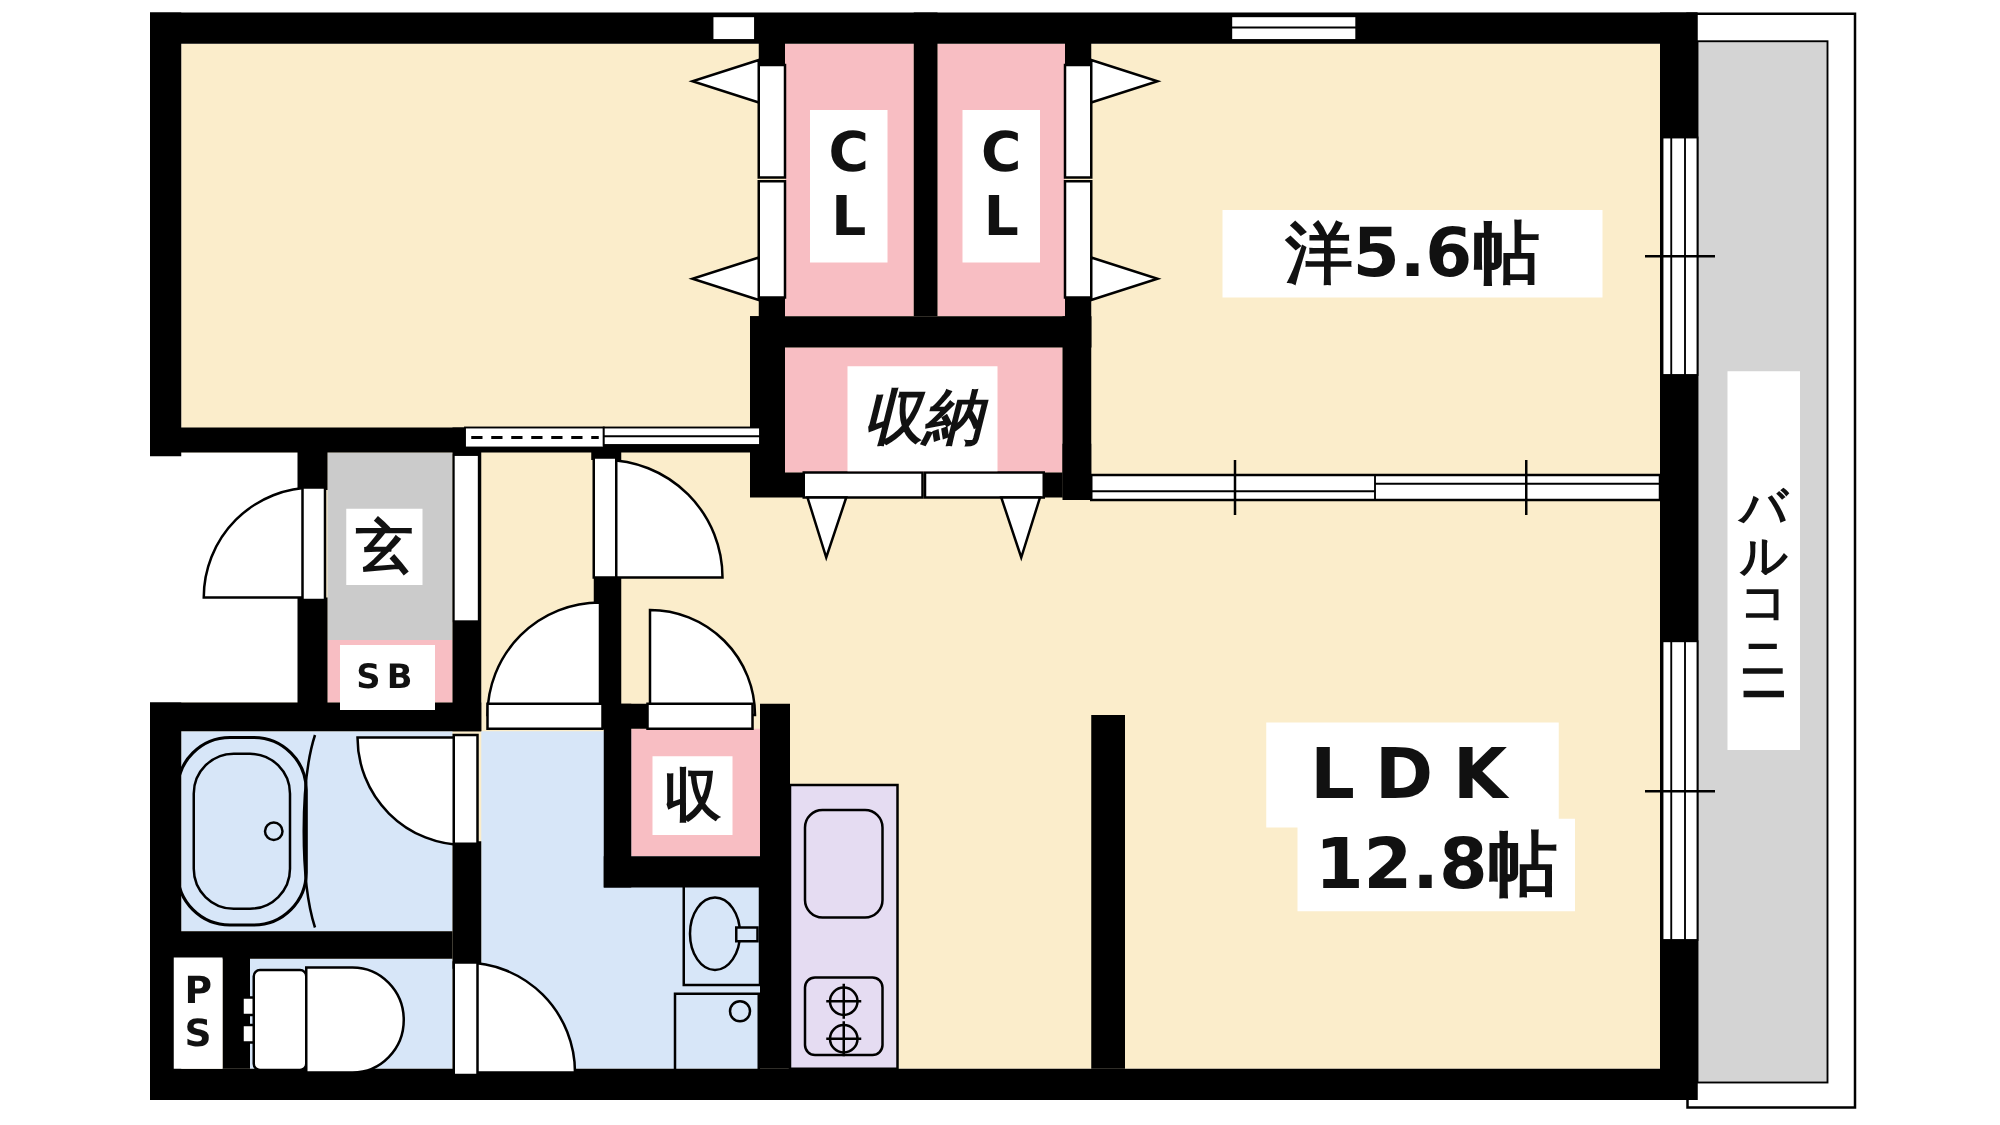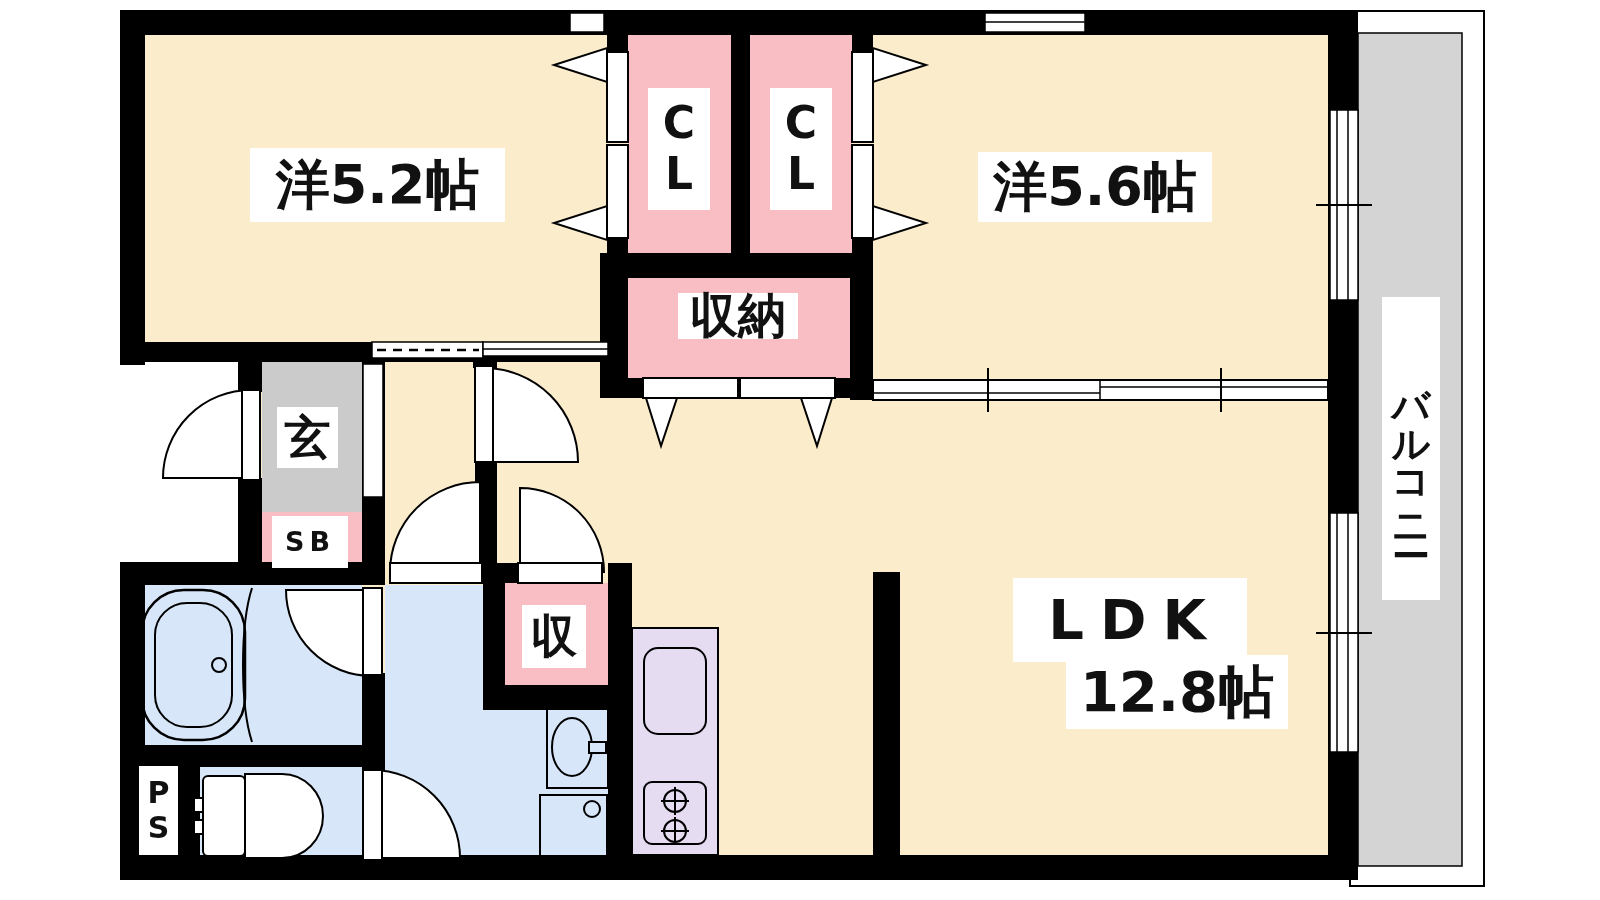--- a/index.html
+++ b/index.html
@@ -172,28 +172,27 @@
     <rect x="547" y="708" width="61" height="80" stroke-width="2"></rect>
     <ellipse cx="572" cy="747" rx="20" ry="29" stroke-width="2"></ellipse>
     <rect x="589" y="742" width="17" height="11" fill="var(--water-blue)" stroke-width="2"></rect>
   </g>
   <g stroke="#000" fill="none">
     <rect x="540" y="795" width="67" height="68" stroke-width="2"></rect>
     <circle cx="592" cy="809" r="8" stroke-width="2"></circle>
   </g>
 </svg>
 
-  <div class="lbl" style="left:250px;top:148px;width:255px;height:74px;font-size:54px;">洋5.2帖</div>
-  <div class="lbl" style="left:978px;top:152px;width:234px;height:70px;font-size:54px;">洋5.6帖</div>
+  <div class="lbl" style="left:978px;top:168px;width:304px;height:70px;font-size:54px;">洋5.6帖</div>
   <div class="lbl" style="left:1013px;top:578px;width:224px;height:84px;font-size:56px;letter-spacing:16px;padding-left:10px;">LDK</div>
-  <div class="lbl" style="left:1038px;top:655px;width:222px;height:74px;font-size:56px;margin-left:28px;">12.8帖</div>
+  <div class="lbl" style="left:1038px;top:655px;width:222px;height:74px;font-size:56px;">12.8帖</div>
   <div class="lbl" style="left:648px;top:88px;width:62px;height:122px;font-size:44px;">C
 L</div>
   <div class="lbl" style="left:770px;top:88px;width:62px;height:122px;font-size:44px;">C
 L</div>
-  <div class="lbl" style="left:678px;top:293px;width:120px;height:46px;font-size:48px;">収納</div>
+  <div class="lbl" style="left:678px;top:293px;width:120px;height:84px;font-size:48px;font-style:italic;">収納</div>
   <div class="lbl" style="left:522px;top:605px;width:64px;height:63px;font-size:46px;">収</div>
   <div class="lbl" style="left:277px;top:407px;width:61px;height:61px;font-size:46px;">玄</div>
   <div class="lbl" style="left:272px;top:516px;width:76px;height:52px;font-size:27px;letter-spacing:5px;">SB</div>
   <div class="lbl" style="left:139px;top:766px;width:39px;height:89px;font-size:30px;">P
 S</div>
   <div class="lbl vert" style="left:1382px;top:297px;width:58px;height:303px;font-size:38px;">バルコニー</div>
 </div>
 
 </body></html>

